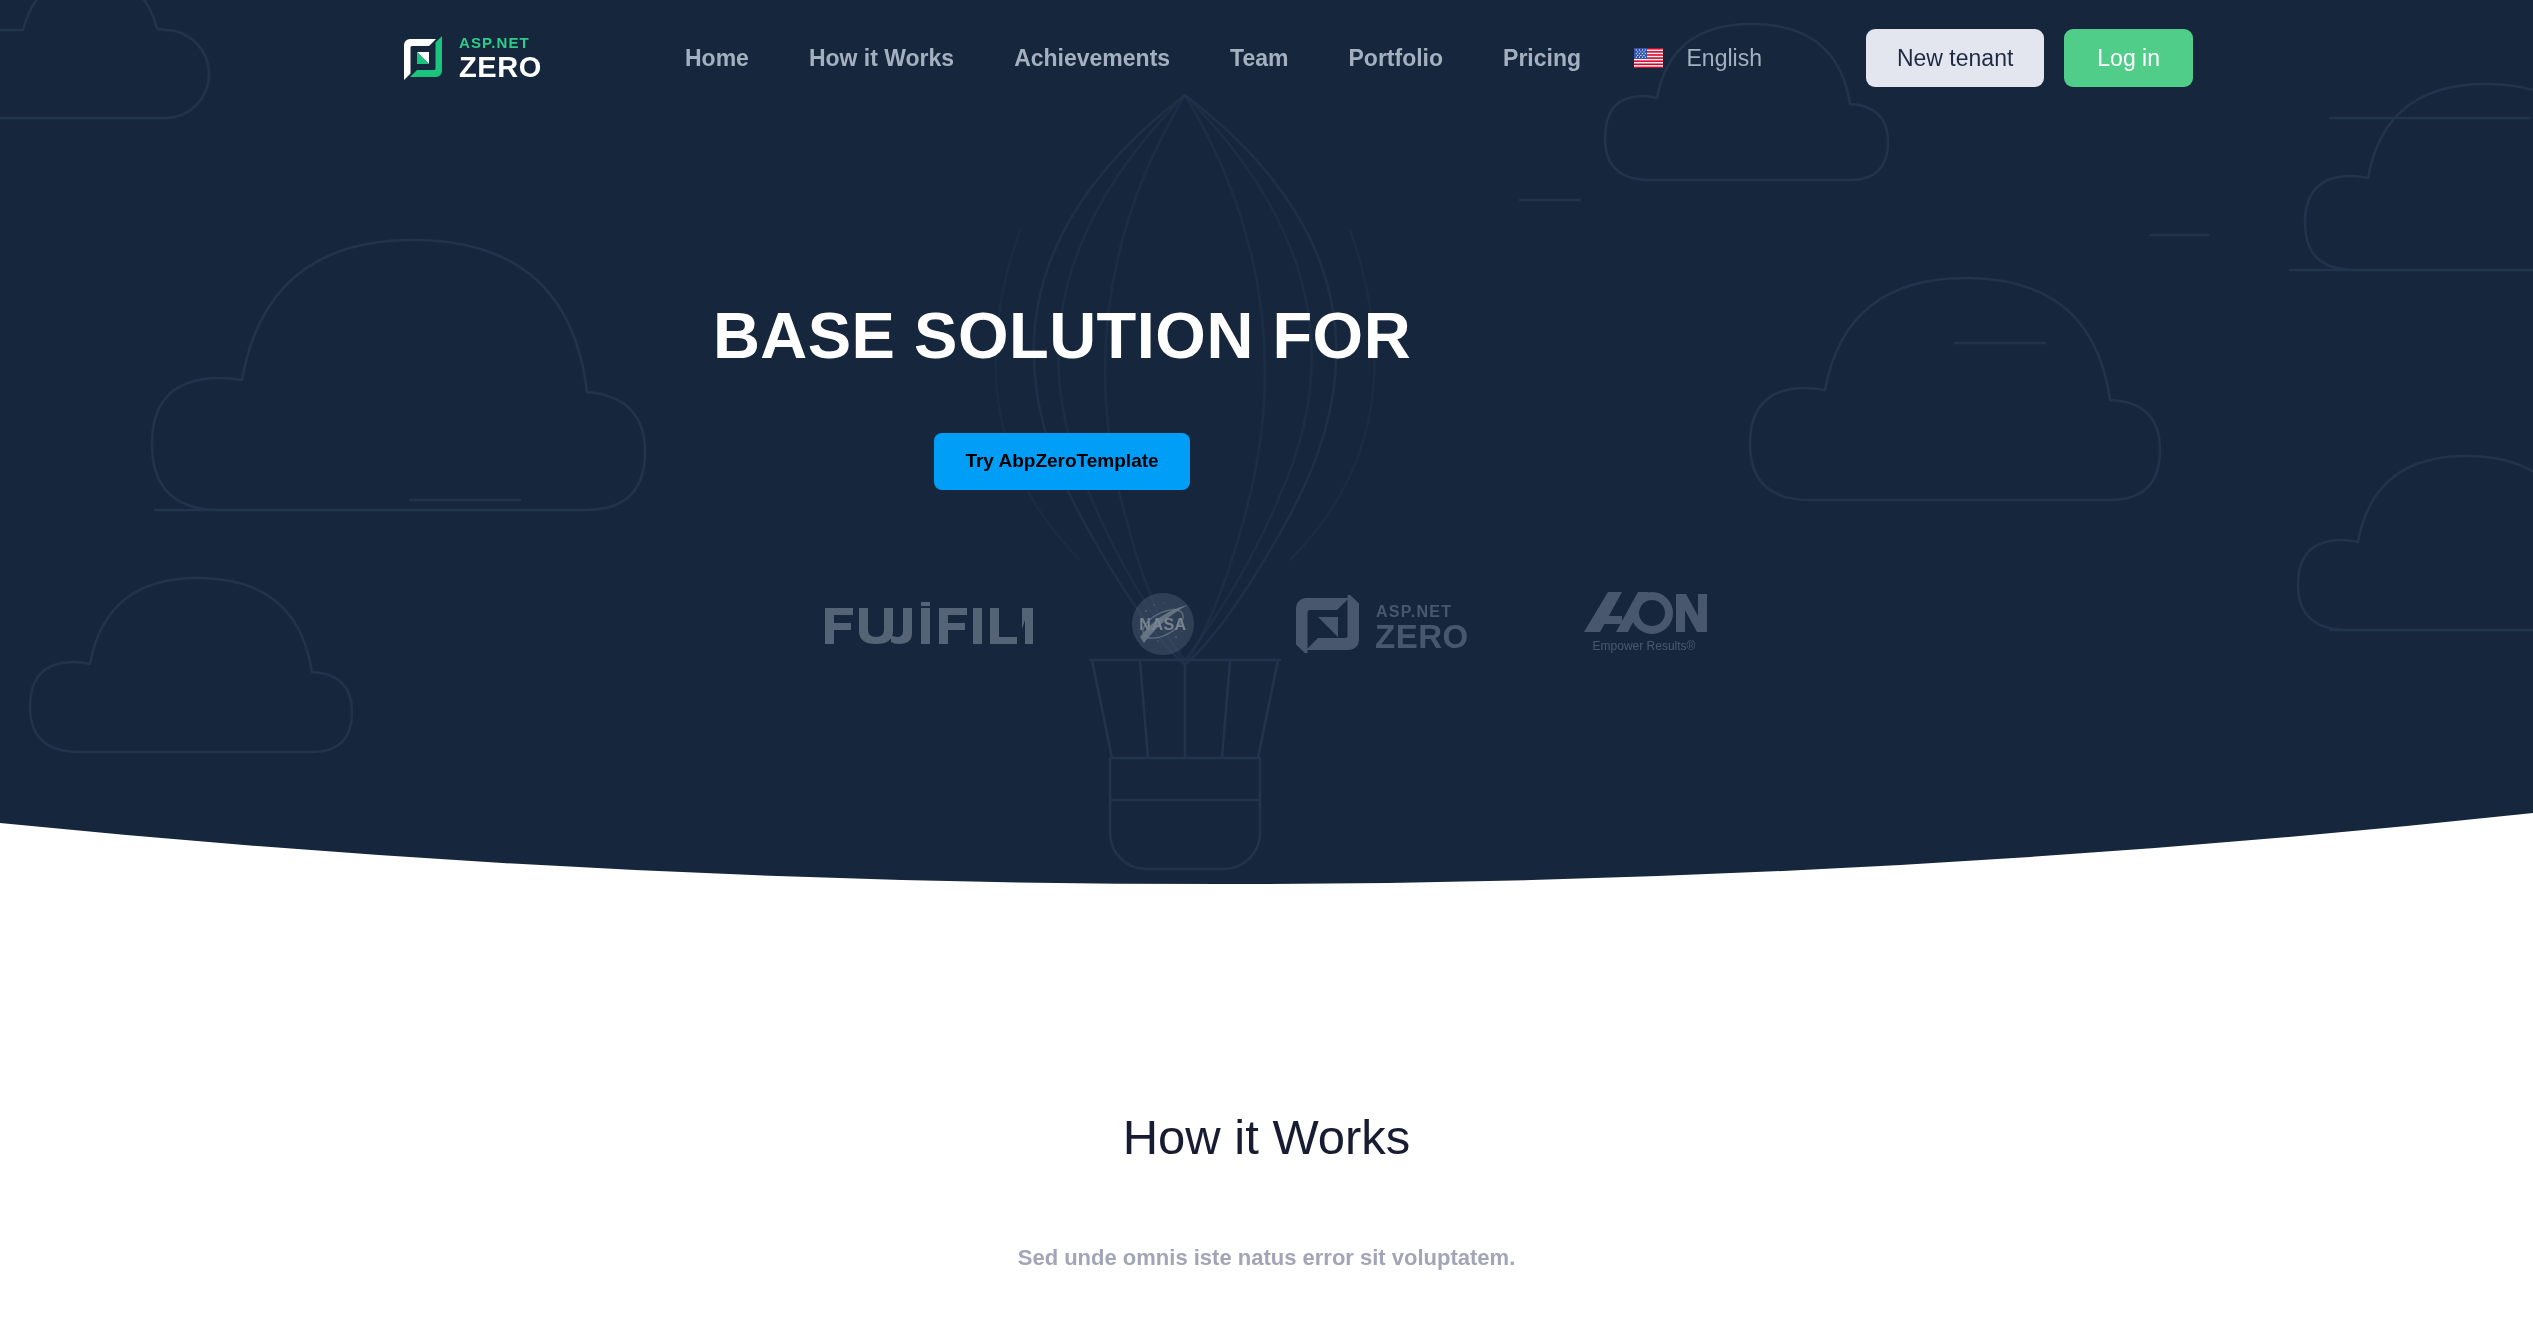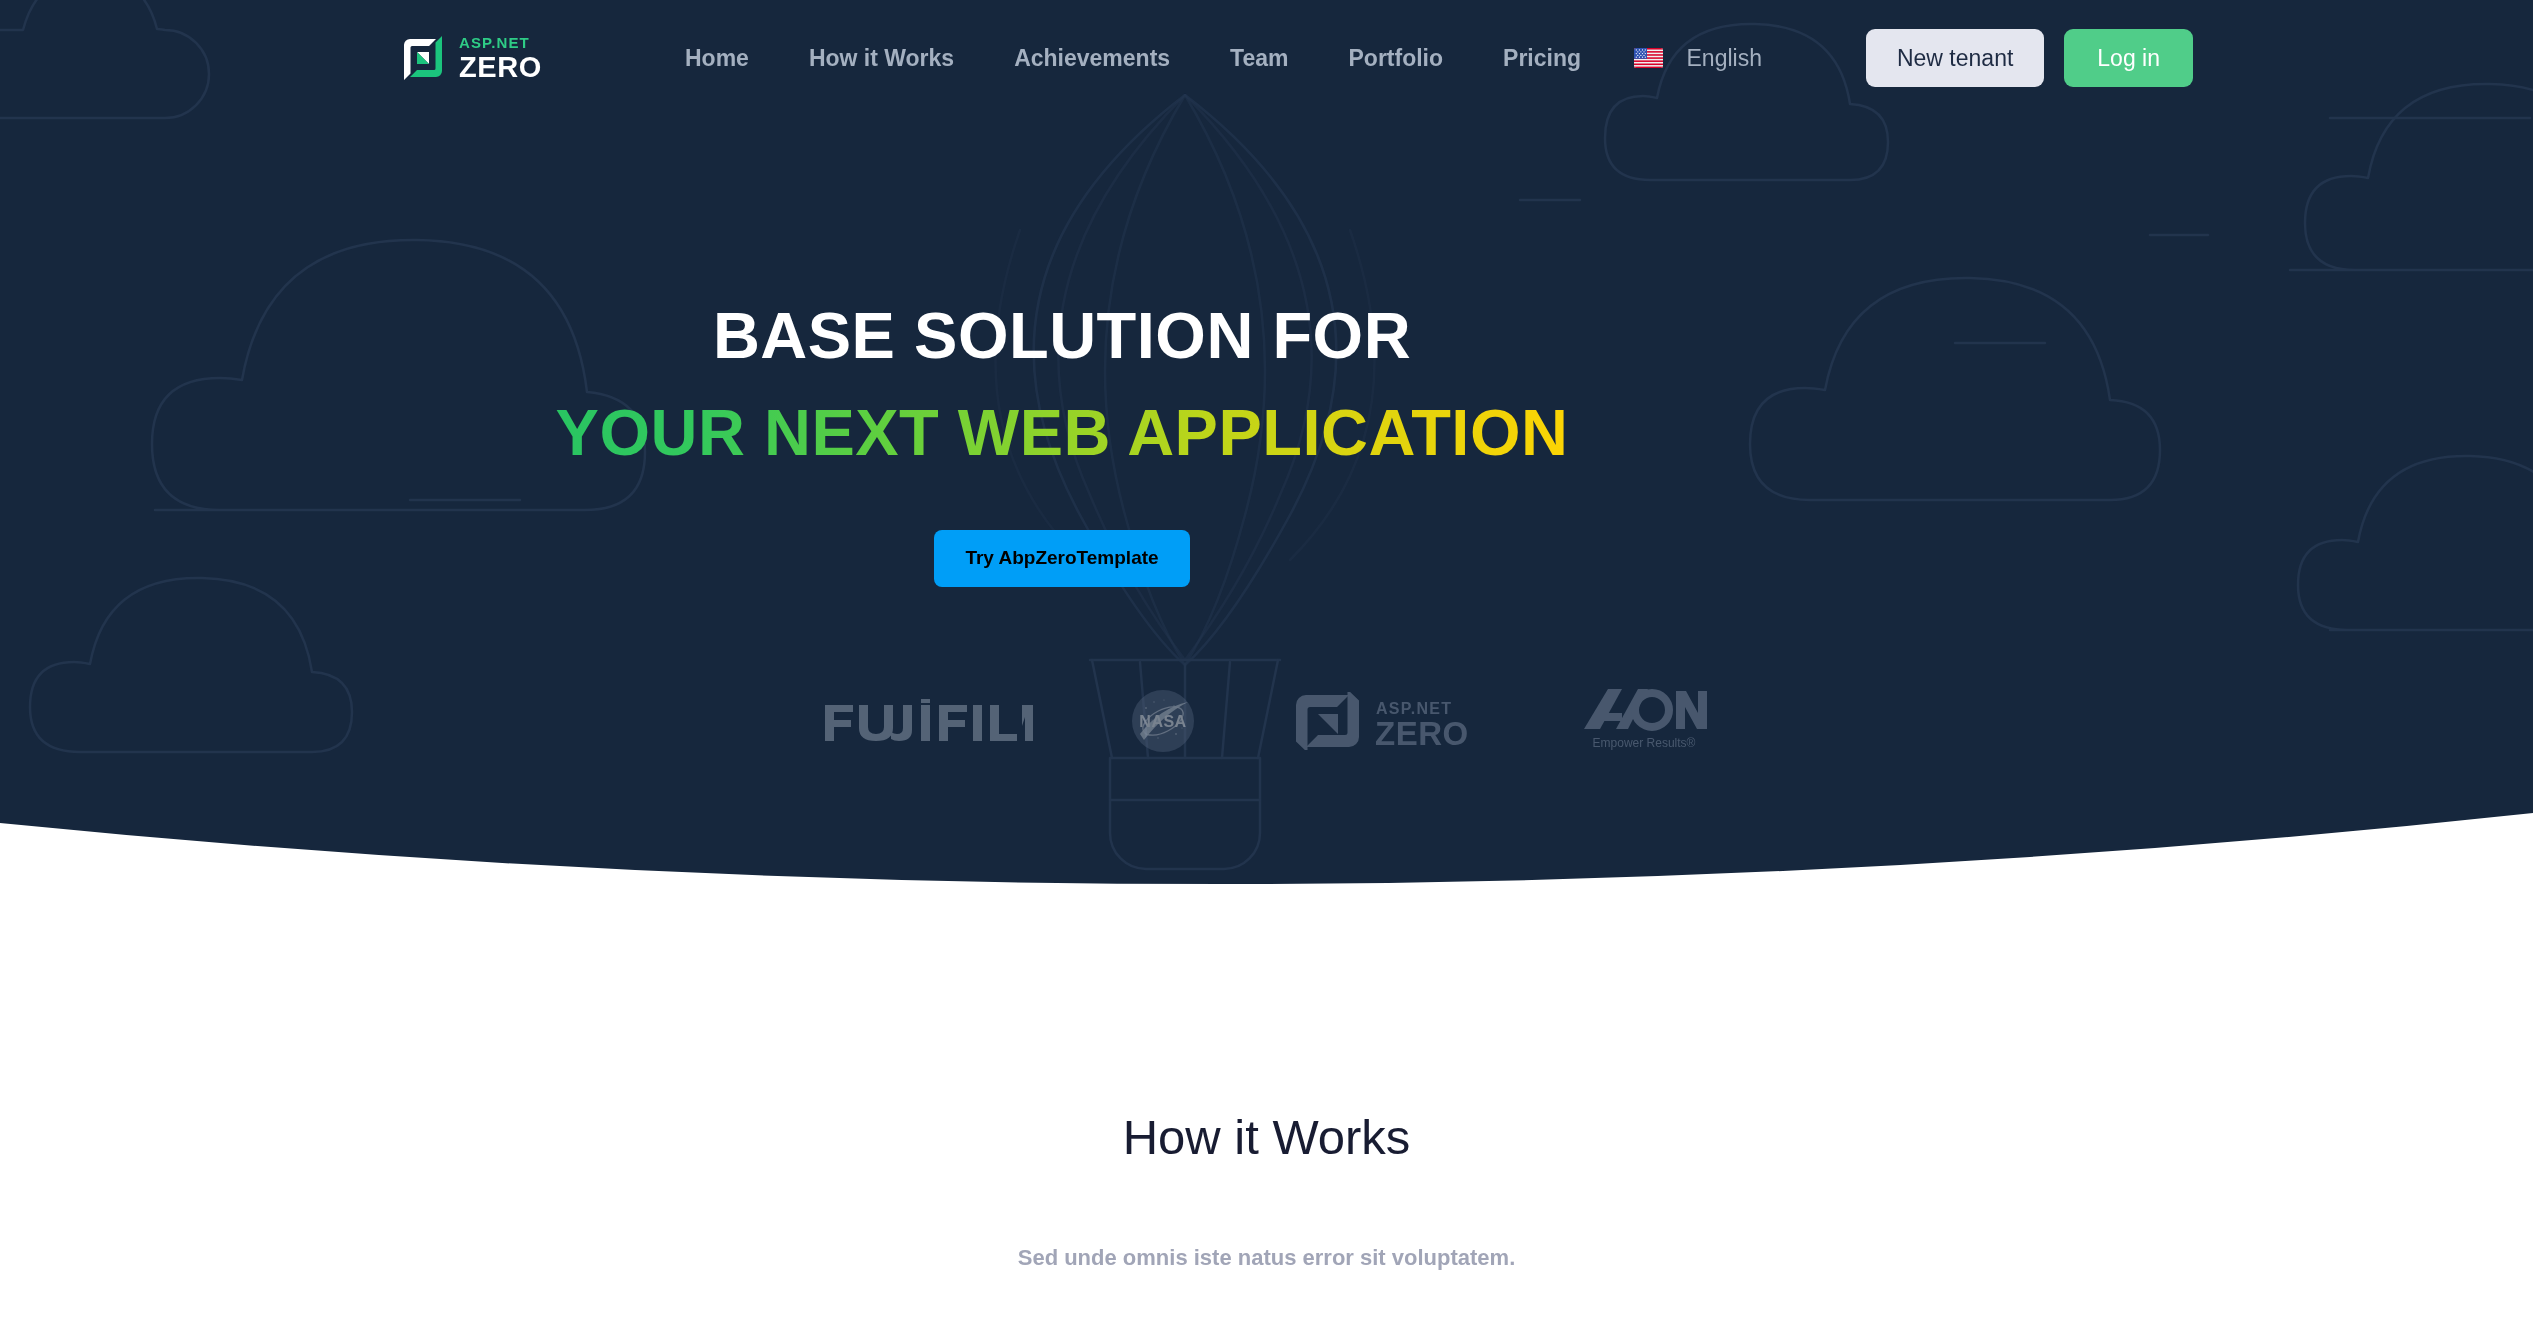--- a/index.html
+++ b/index.html
@@ -388,23 +388,20 @@
         <span class="lang-label">English</span>
       </a>
 
       <button class="btn btn-tenant">New tenant</button>
       <button class="btn btn-login">Log in</button>
     </div>
   </nav>
 
   <div class="hero-content">
     <h1 class="hero-title-1">BASE SOLUTION FOR</h1>
-    <div>
-      <h1 class="hero-title-2">YOUR NEXT WEB APPLICATION</h1>
-    </div>
     <div class="hero-cta-wrap">
       <button class="btn btn-cta">Try AbpZeroTemplate</button>
     </div>
   </div>
 
   <div class="clients">
 
     <svg class="client-logo" width="208" height="44" viewBox="0 0 208 44" aria-hidden="true">
       <g fill="#aab6c6">
         <path d="M0 6 h28 v7 h-19 v8 h17 v7 h-17 v14 h-9 Z"></path>

